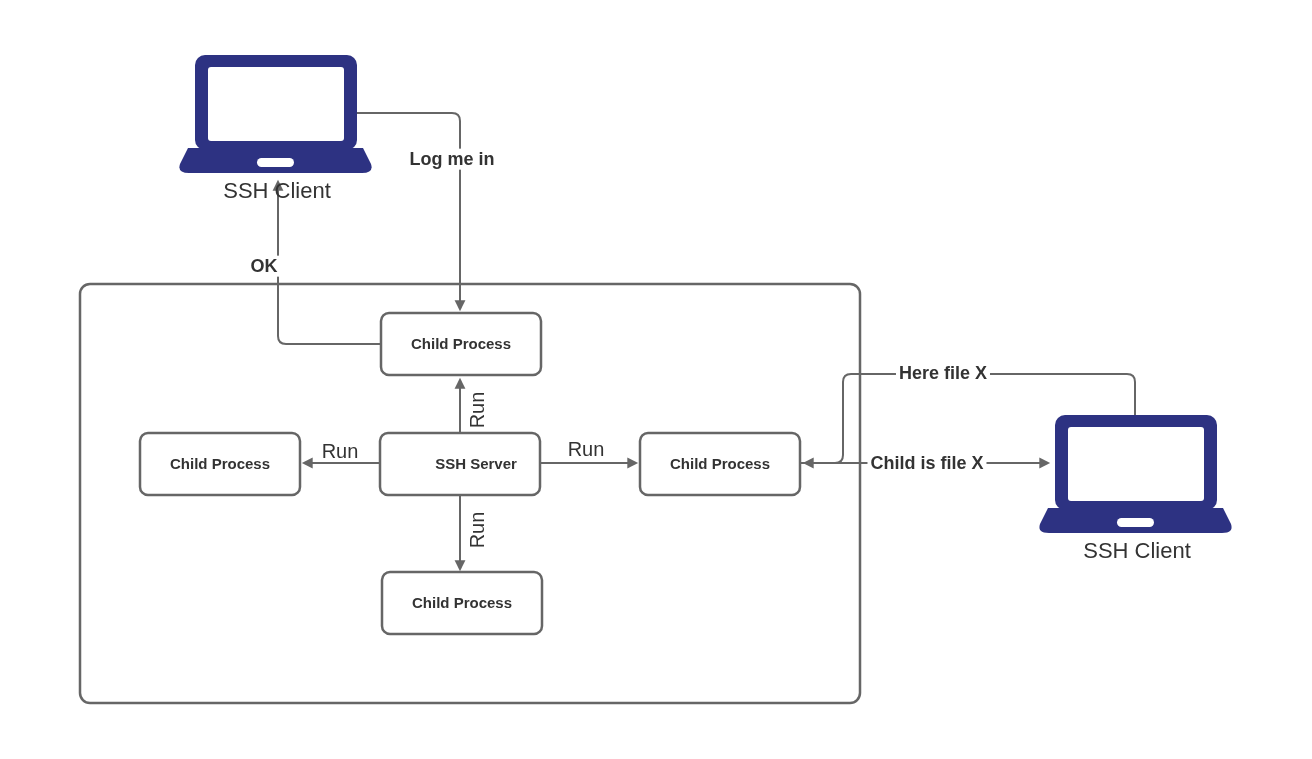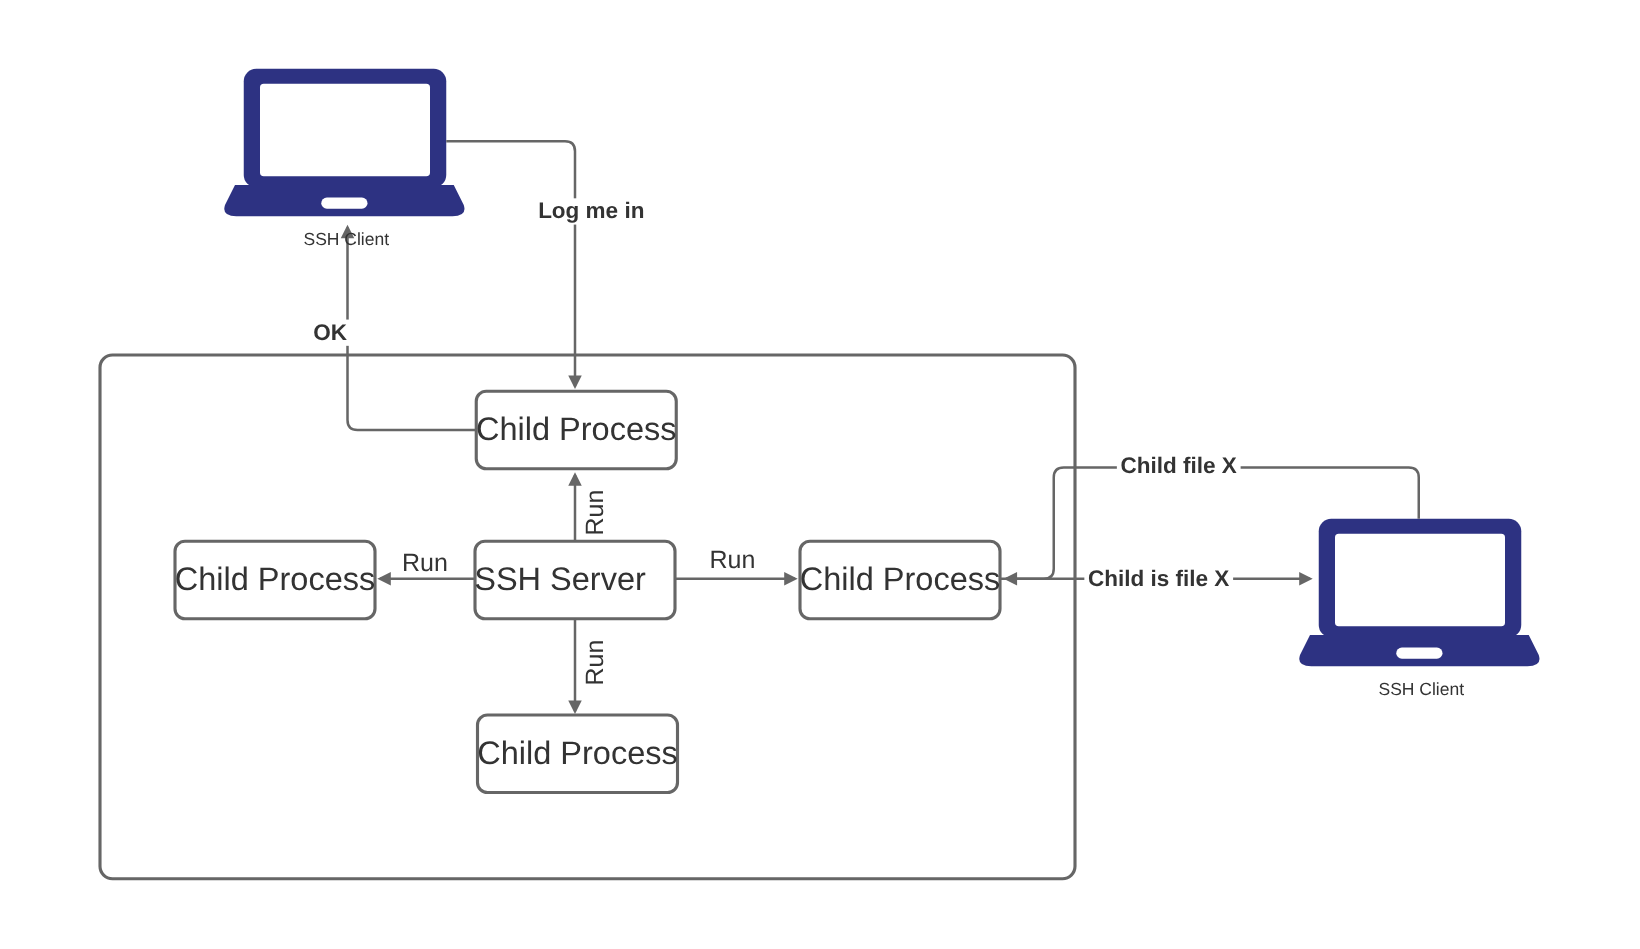--- a/index.html
+++ b/index.html
@@ -12,25 +12,25 @@
     overflow: hidden;
   }
   .canvas svg { position: absolute; left: 0; top: 0; }
   .lbl {
     position: absolute;
     transform: translate(-50%, -50%);
     white-space: nowrap;
     color: #333333;
     line-height: 1.15;
   }
-  .node-label  { font-weight: normal; font-size: 26px; }
+  .node-label  { font-weight: bold; font-size: 15px; }
   .edge-label  { font-weight: bold; font-size: 18px; background: #ffffff; padding: 0 3px; }
   .run-label   { font-size: 20px; }
   .run-vert    { transform: translate(-50%, -50%) rotate(-90deg); }
-  .device-label{ font-size: 14px; }
+  .device-label{ font-size: 22px; }
 </style>
 </head>
 <body>
 
 <div class="canvas">
 
   <svg width="1312" height="759" viewBox="0 0 1312 759">
     <defs>
       <marker id="arrowhead" viewBox="0 0 12 12" refX="9" refY="6" markerWidth="13" markerHeight="13" orient="auto" markerUnits="userSpaceOnUse">
         <path d="M1,1 L11,6 L1,11 Z" fill="#666666"></path>
@@ -59,29 +59,29 @@
     <path d="M460,433 L460,380" fill="none" stroke="#666666" stroke-width="2" marker-end="url(#arrowhead)"></path>
     <path d="M380,463 L304,463" fill="none" stroke="#666666" stroke-width="2" marker-end="url(#arrowhead)"></path>
     <path d="M540,463 L636,463" fill="none" stroke="#666666" stroke-width="2" marker-end="url(#arrowhead)"></path>
     <path d="M460,495 L460,569" fill="none" stroke="#666666" stroke-width="2" marker-end="url(#arrowhead)"></path>
     <path d="M1135,415 L1135,382 Q1135,374 1127,374 L851,374 Q843,374 843,382 L843,455 Q843,463 835,463 L805,463" fill="none" stroke="#666666" stroke-width="2" marker-end="url(#arrowhead)"></path>
     <path d="M800,463 L1048,463" fill="none" stroke="#666666" stroke-width="2" marker-end="url(#arrowhead)"></path>
   </svg>
 
   <div class="lbl node-label" style="left:461px; top:344px;">Child Process</div>
   <div class="lbl node-label" style="left:220px; top:464px;">Child Process</div>
-  <div class="lbl node-label" style="left:448px; top:464px;">SSH Server</div>
+  <div class="lbl node-label" style="left:476px; top:464px;">SSH Server</div>
   <div class="lbl node-label" style="left:720px; top:464px;">Child Process</div>
   <div class="lbl node-label" style="left:462px; top:603px;">Child Process</div>
 
   <div class="lbl device-label" style="left:277px; top:191px;">SSH Client</div>
   <div class="lbl device-label" style="left:1137px; top:551px;">SSH Client</div>
 
-  <div class="lbl edge-label" style="left:473px; top:159px;margin-top:10px;">Log me in</div>
+  <div class="lbl edge-label" style="left:452px; top:159px;">Log me in</div>
   <div class="lbl edge-label" style="left:264px; top:266px;">OK</div>
   <div class="lbl run-label run-vert" style="left:477px; top:410px;">Run</div>
   <div class="lbl run-label" style="left:340px; top:451px;">Run</div>
   <div class="lbl run-label" style="left:586px; top:449px;">Run</div>
   <div class="lbl run-label run-vert" style="left:477px; top:530px;">Run</div>
-  <div class="lbl edge-label" style="left:943px; top:373px;">Child file X</div>
+  <div class="lbl edge-label" style="left:943px; top:373px;">Here file X</div>
   <div class="lbl edge-label" style="left:927px; top:463px;">Child is file X</div>
 
 </div>
 
 </body></html>

